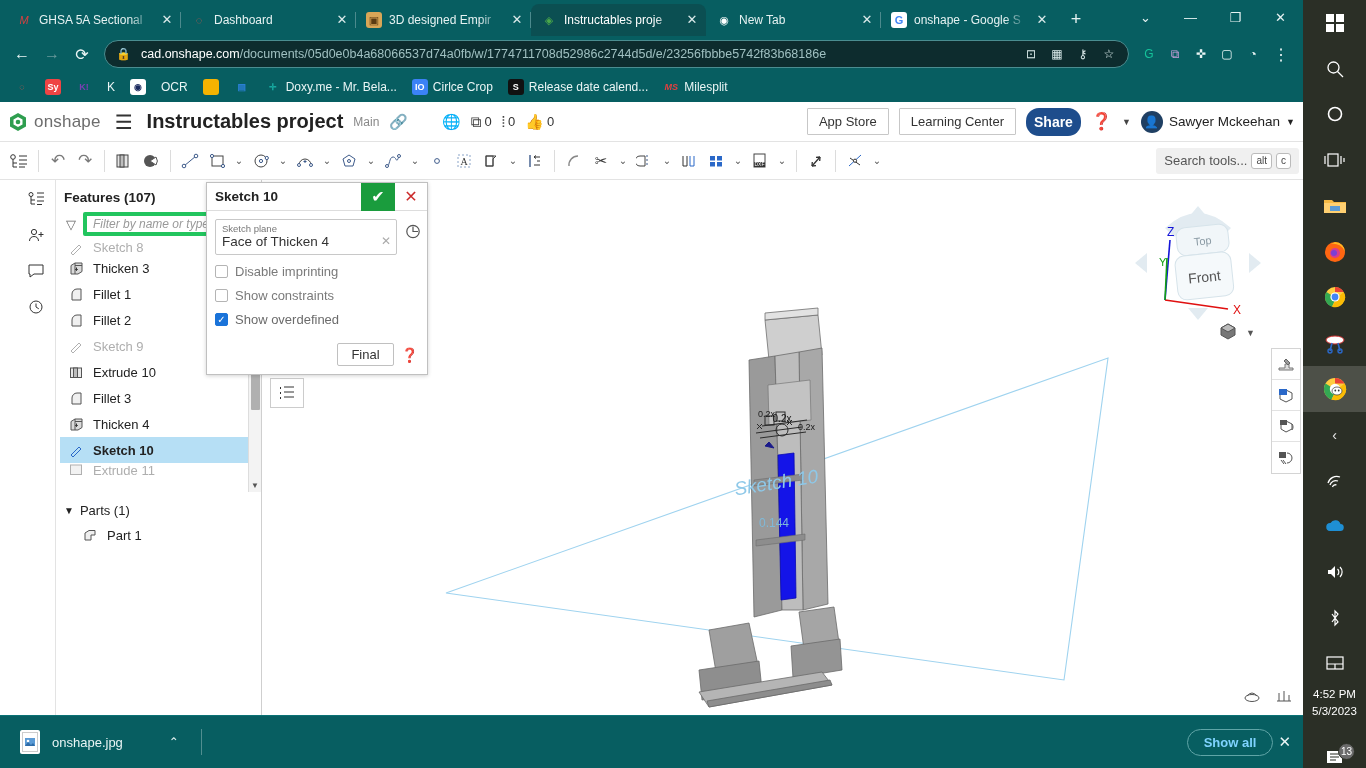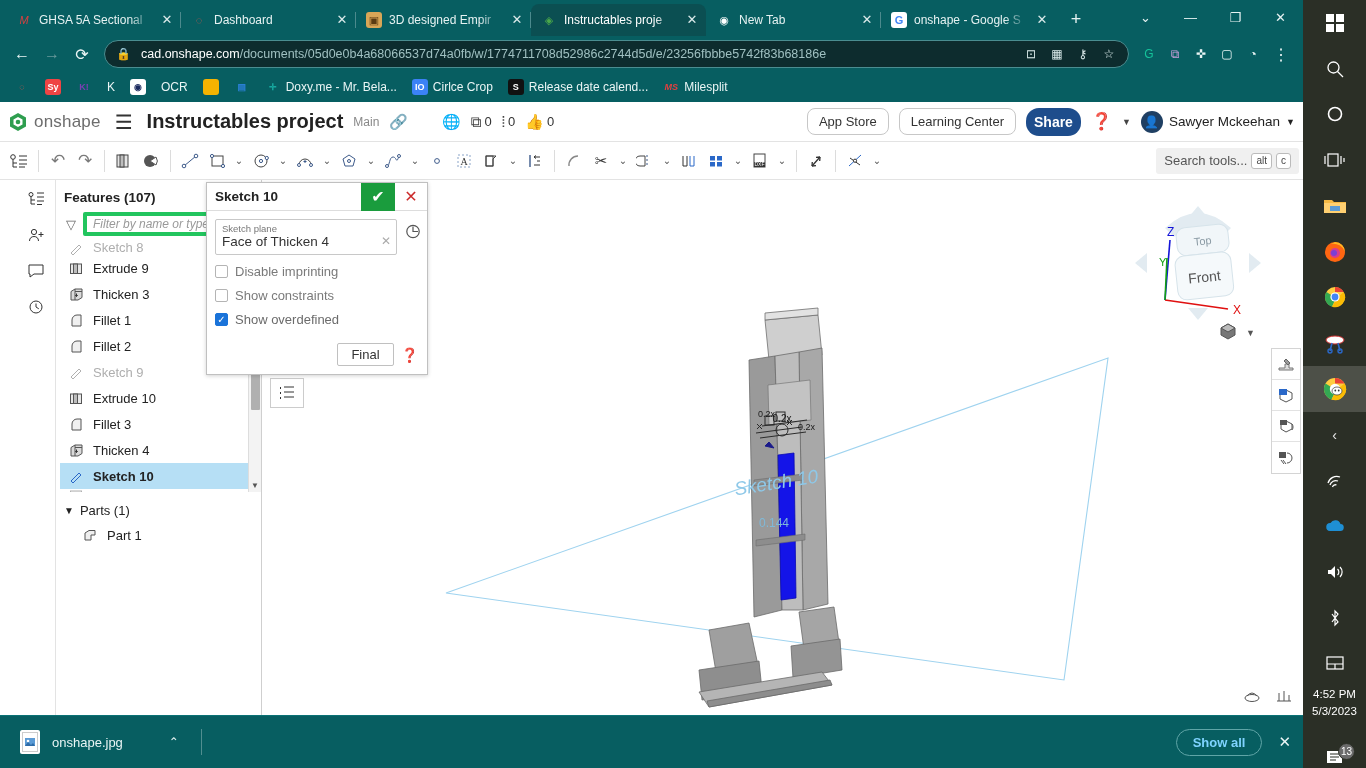--- a/index.html
+++ b/index.html
@@ -117,21 +117,21 @@
     display: flex; align-items: center; justify-content: center;
   }
   .os-logo .word { color: #6d6d6d; font-size: 17px; letter-spacing: .2px; }
   .hamburger { font-size: 20px; color: #333; padding: 0 4px; }
   .doc-title { font-size: 20px; font-weight: bold; color: #222; }
   .doc-branch { font-size: 12px; color: #888; }
   .hdr-ic { color: #444; font-size: 15px; display: flex; align-items: center; gap: 3px; }
   .hdr-ic .cnt { font-size: 13px; color: #333; }
   .hdr-spacer { flex: 1 1 auto; }
   .btn-outline {
-    border: 1px solid #c7c7c7; border-radius: 8px; background: #fff;
+    border: 1px solid #c7c7c7; border-radius: 1px; background: #fff;
     padding: 5px 11px; font-size: 13px; color: #333;
   }
   .btn-share {
     background: #1e4d8c; color: #fff; border-radius: 13px;
     padding: 6px 8px; font-size: 14px; font-weight: bold;
   }
   .user { display: flex; align-items: center; gap: 6px; font-size: 13.5px; color: #222; }
   .avatar {
     width: 22px; height: 22px; border-radius: 50%; background: #1f3f63;
     display: flex; align-items: center; justify-content: center;
@@ -293,21 +293,21 @@
     display: flex; align-items: center; gap: 12px; padding: 6px 8px;
     border-radius: 4px; color: #eaf5f5; font-size: 13px;
   }
   .dl-fileic {
     width: 20px; height: 24px; background: #fff; border-radius: 2px;
     display: flex; align-items: center; justify-content: center;
     font-size: 9px; color: #3b75b8;
   }
   .dl-caret { color: #dfeeee; font-size: 12px; margin-left: 34px; }
   .shelf-div { width: 1px; height: 26px; background: rgba(255,255,255,.3); margin-left: 14px; }
-  .shelf-right { margin-left: auto; display: flex; align-items: center; gap: 16px; }
+  .shelf-right { margin-left: auto; display: flex; align-items: center; gap: 5px; }
   .show-all {
     border: 1px solid #60a5a7; border-radius: 14px; padding: 5px 16px;
     color: #7fd3ff; font-size: 13px; font-weight: bold;
   }
   .shelf-x { color: #eaf5f5; font-size: 15px; }
 
   
   .taskbar {
     position: absolute; right: 0; top: 0; width: 63px; height: 768px;
     background: #2b2f26; display: flex; flex-direction: column; align-items: center;
@@ -694,29 +694,20 @@
           </div>
 
           <div class="ftree-list">
             <div class="fitem ghost clip-top">
               <span class="fic">
                 <svg width="15" height="13" viewBox="0 0 15 13">
                     <path d="M2 11 L10 3 l2 2 L4 13z" fill="none" stroke="#b0b0b0"></path>
                   </svg>
                 </span>
               <span>Sketch 8</span>
-            </div>
-            <div class="fitem">
-              <span class="fic">
-                <svg width="15" height="13" viewBox="0 0 15 13">
-                    <rect x="1.5" y="2" width="11" height="9.5" fill="#e8e8e8" stroke="#555"></rect>
-                    <rect x="4.5" y="2" width="4" height="9.5" fill="#bdbdbd" stroke="#555"></rect>
-                  </svg>
-                </span>
-              <span>Extrude 9</span>
             </div>
             <div class="fitem">
               <span class="fic">
                 <svg width="15" height="13" viewBox="0 0 15 13">
                     <path d="M2 3.5 L6 1 L13 1 L13 9.5 L9 12 L2 12 Z" fill="#dadada" stroke="#555"></path>
                     <path d="M6 1v2.5h7M6 3.5v8.5" stroke="#555" fill="none"></path>
                     <path d="M7.5 5.5v3M6.3 7l1.2 1.5L8.7 7" stroke="#333" fill="none"></path>
                   </svg>
                 </span>
               <span>Thicken 3</span>

